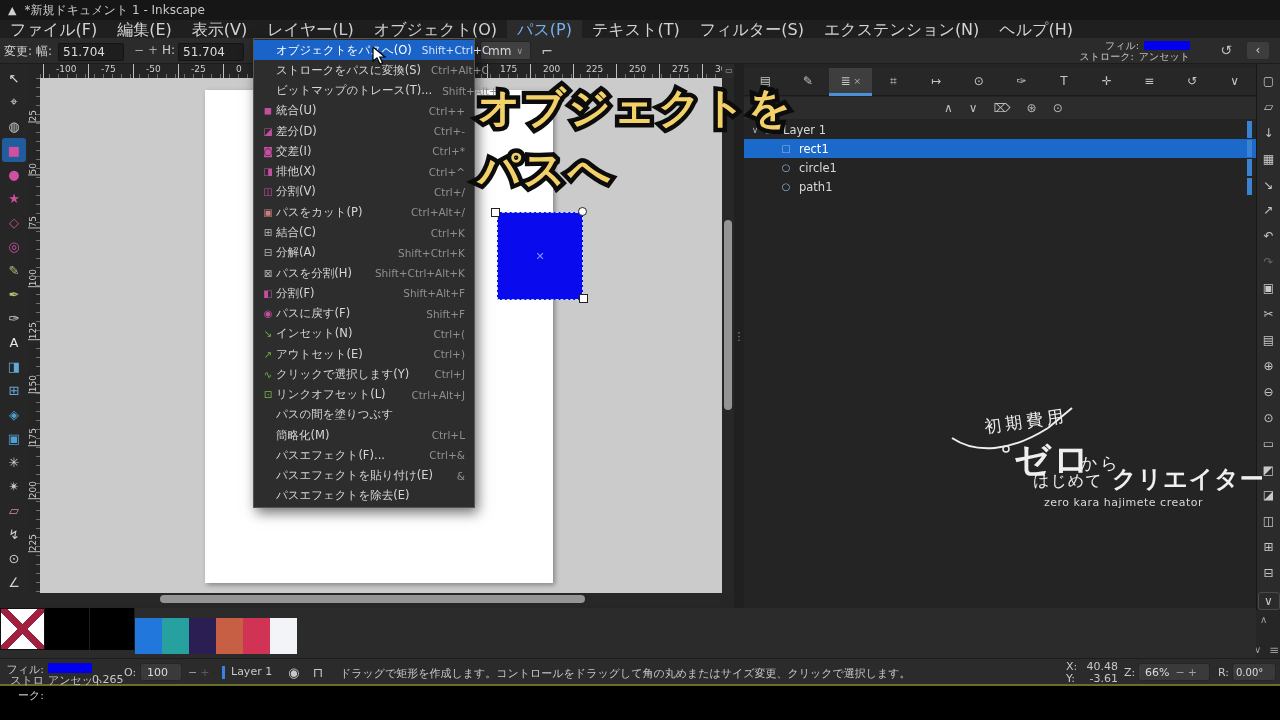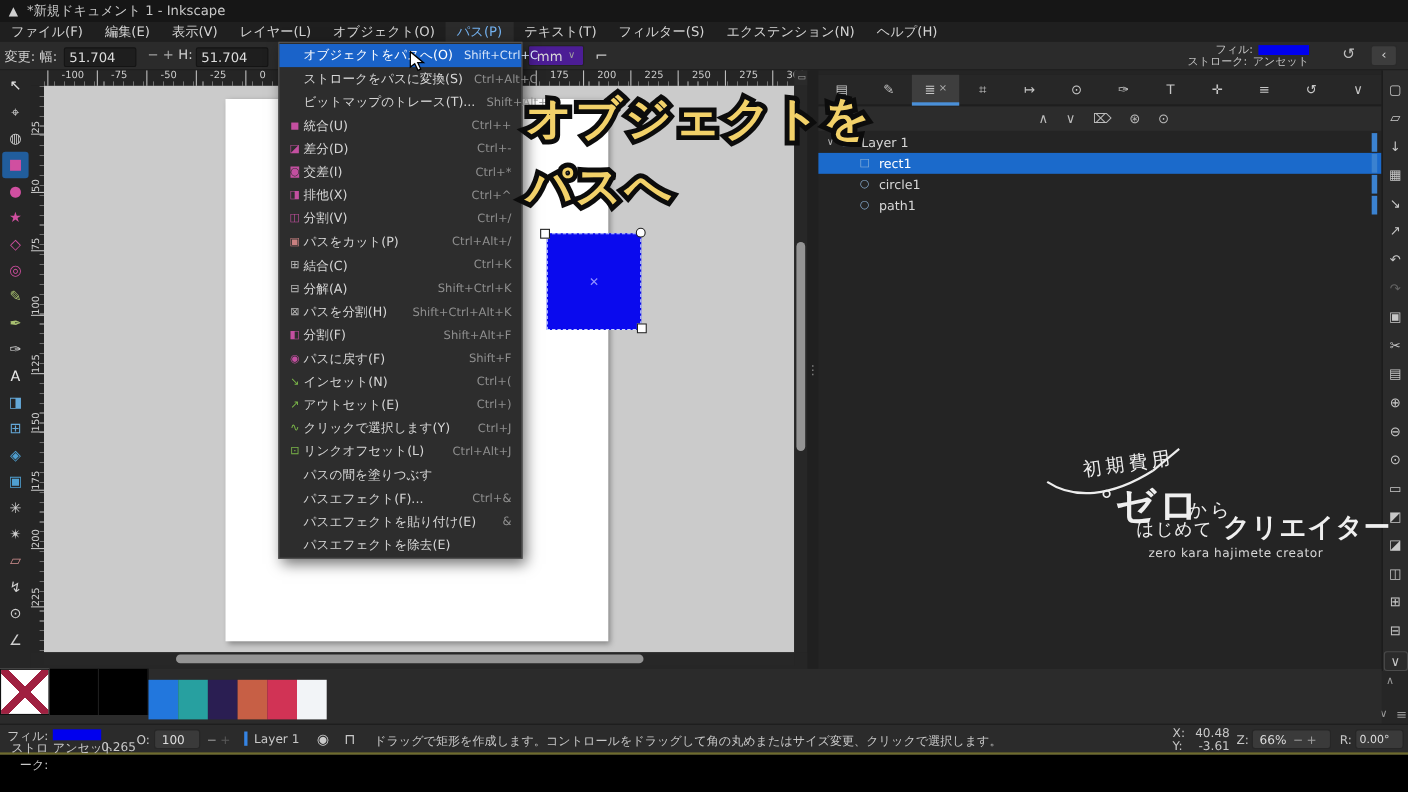--- a/index.html
+++ b/index.html
@@ -9,31 +9,31 @@
 
   
   .titlebar { position:absolute; left:0; top:0; width:1280px; height:20px; background:#161616;
     display:flex; align-items:center; gap:8px; padding-left:8px; }
   .app-icon { color:#cfcfcf; font-size:11px; }
   .title-text { color:#c9c9c9; font-size:12px; }
 
   
   .menubar { position:absolute; left:0; top:20px; width:1280px; height:18px; background:#1f1f1f;
     display:flex; align-items:center; }
-  .mb-item { color:#d4d4d4; font-size:12px; padding:1px 10px; height:18px; line-height:17px; cursor:default; }
+  .mb-item { color:#d4d4d4; font-size:16px; padding:1px 10px; height:18px; line-height:17px; cursor:default; }
   .mb-item.active { color:#74b2f0; background:#2b2b2b; }
 
   
   .toolcontrols { position:absolute; left:0; top:38px; width:1280px; height:26px; background:#2b2b2b;
     border-bottom:1px solid #1c1c1c; font-size:12px; color:#cfcfcf; }
   .tc-abs { position:absolute; top:5px; }
   .tc-input { background:#1e1e1e; border:1px solid #141414; border-radius:2px; color:#ddd;
     height:18px; display:flex; align-items:center; padding:0 4px; font-size:12px; }
   .tc-step { color:#a8a8a8; margin-left:6px; letter-spacing:4px; }
-  .tc-unit { background:#4c1d95; border:1px solid #232323; border-radius:2px; height:19px;
+  .tc-unit { background:#404040; border:1px solid #232323; border-radius:2px; height:19px;
     display:flex; align-items:center; gap:5px; padding:0 7px; color:#d8d8d8; }
   .fs-block { position:absolute; right:90px; top:2px; font-size:10px; color:#c3c3c3; line-height:11px; text-align:right; }
   .fs-row { display:flex; align-items:center; gap:5px; justify-content:flex-end; }
   .fill-bar { width:46px; height:9px; background:#0000ee; display:inline-block; }
   .reset-icon { position:absolute; right:48px; top:4px; color:#bdbdbd; font-size:14px; }
   .back-btn { position:absolute; right:10px; top:3px; width:24px; height:19px; background:#3d3d3d;
     border:1px solid #2a2a2a; border-radius:3px; color:#cfcfcf; font-size:12px; text-align:center; line-height:17px; }
 
   
   .hruler { position:absolute; left:40px; top:64px; width:682px; height:14px; background:#252525;
@@ -445,20 +445,25 @@
         <span class="mi-label">リンクオフセット(L)</span>
         <span class="mi-short">Ctrl+Alt+J</span>
       </div>
 
       <div class="menu-item">
         <span class="mi-icon"></span>
         <span class="mi-label">パスの間を塗りつぶす</span>
         <span class="mi-short"></span>
       </div>
 
+      <div class="menu-item">
+        <span class="mi-icon"></span>
+        <span class="mi-label">簡略化(M)</span>
+        <span class="mi-short">Ctrl+L</span>
+      </div>
 
 
       <div class="menu-item">
         <span class="mi-icon"></span>
         <span class="mi-label">パスエフェクト(F)...</span>
         <span class="mi-short">Ctrl+&amp;</span>
       </div>
 
       <div class="menu-item">
         <span class="mi-icon"></span>

